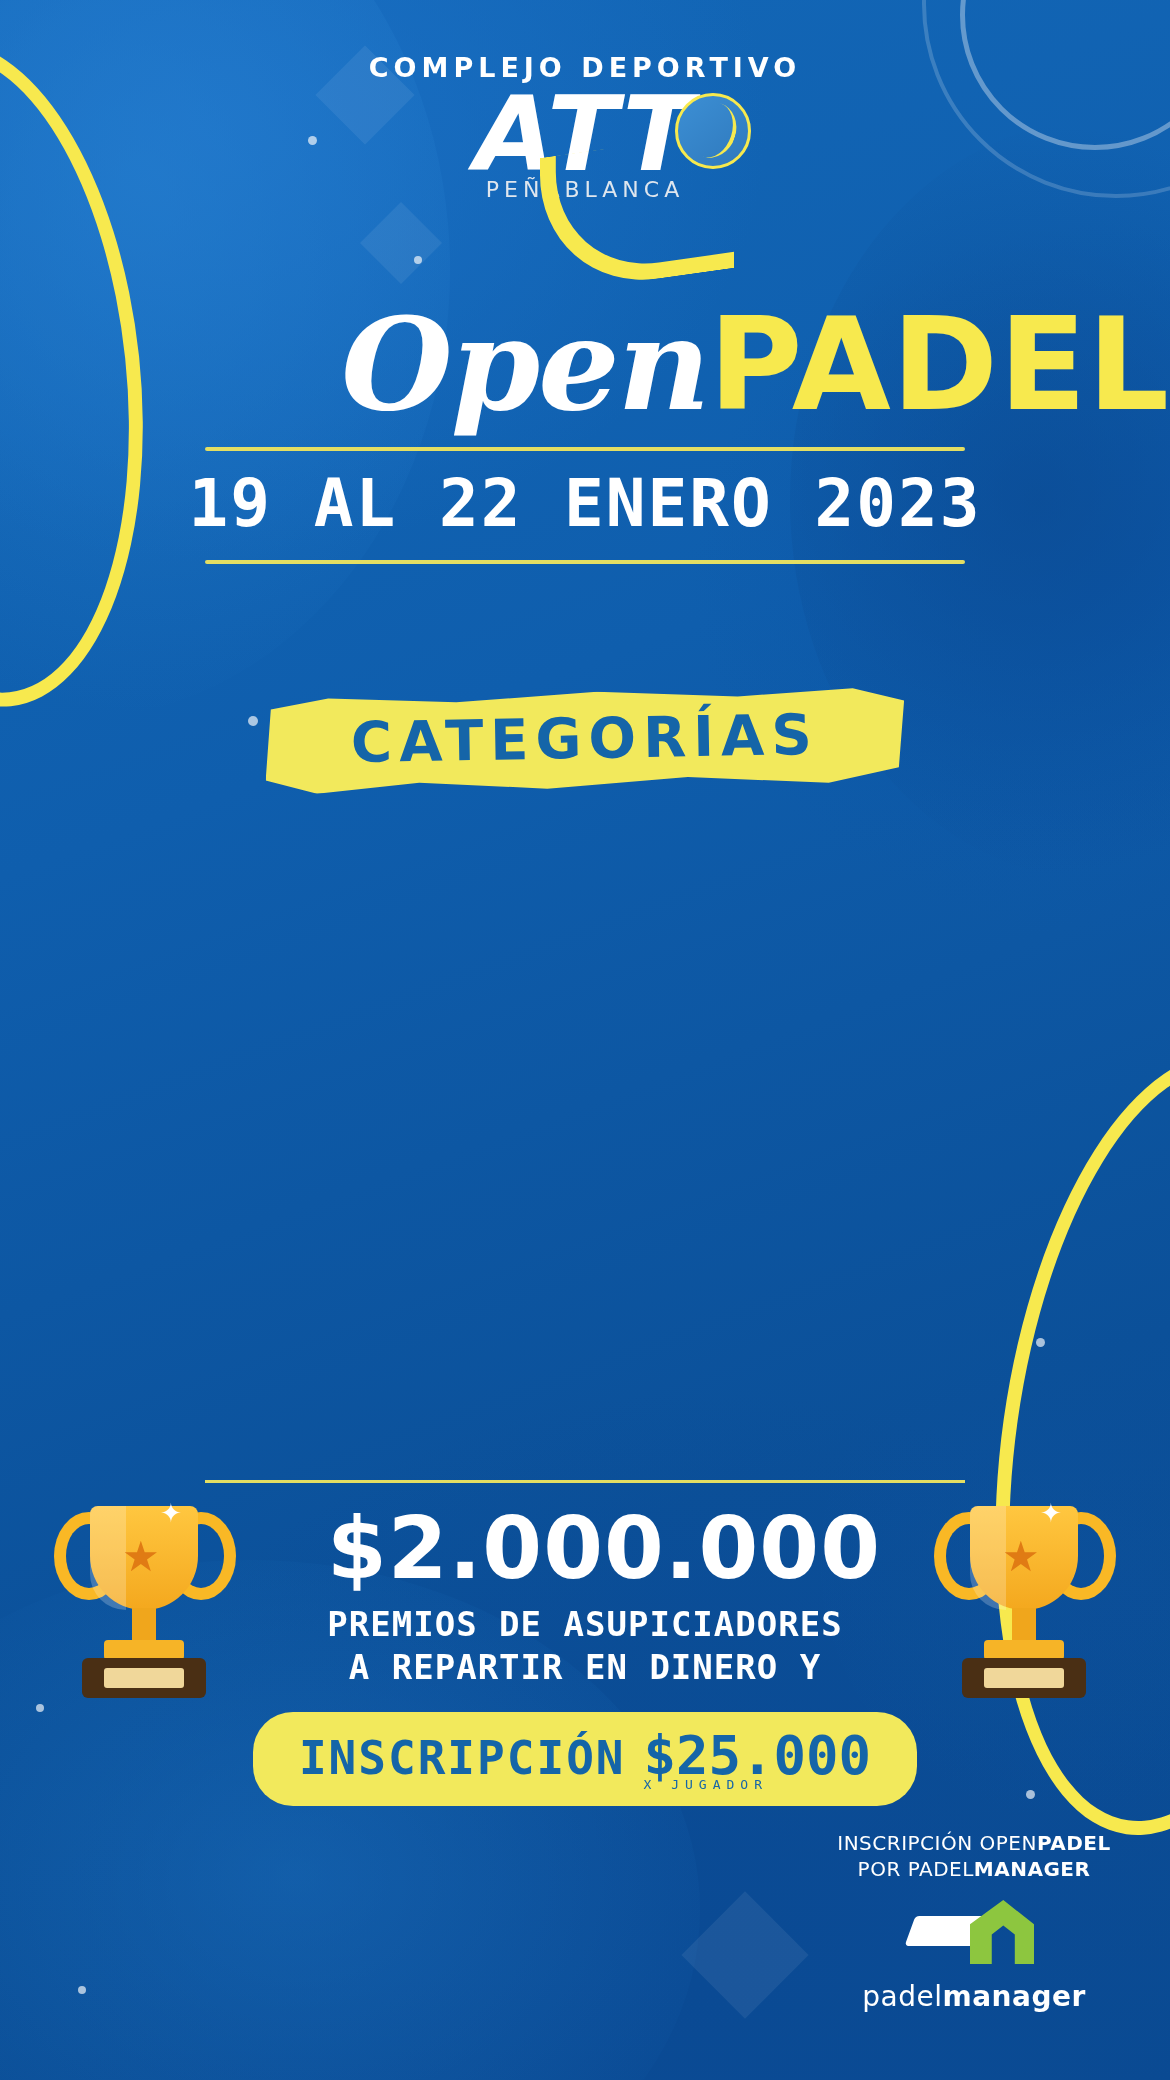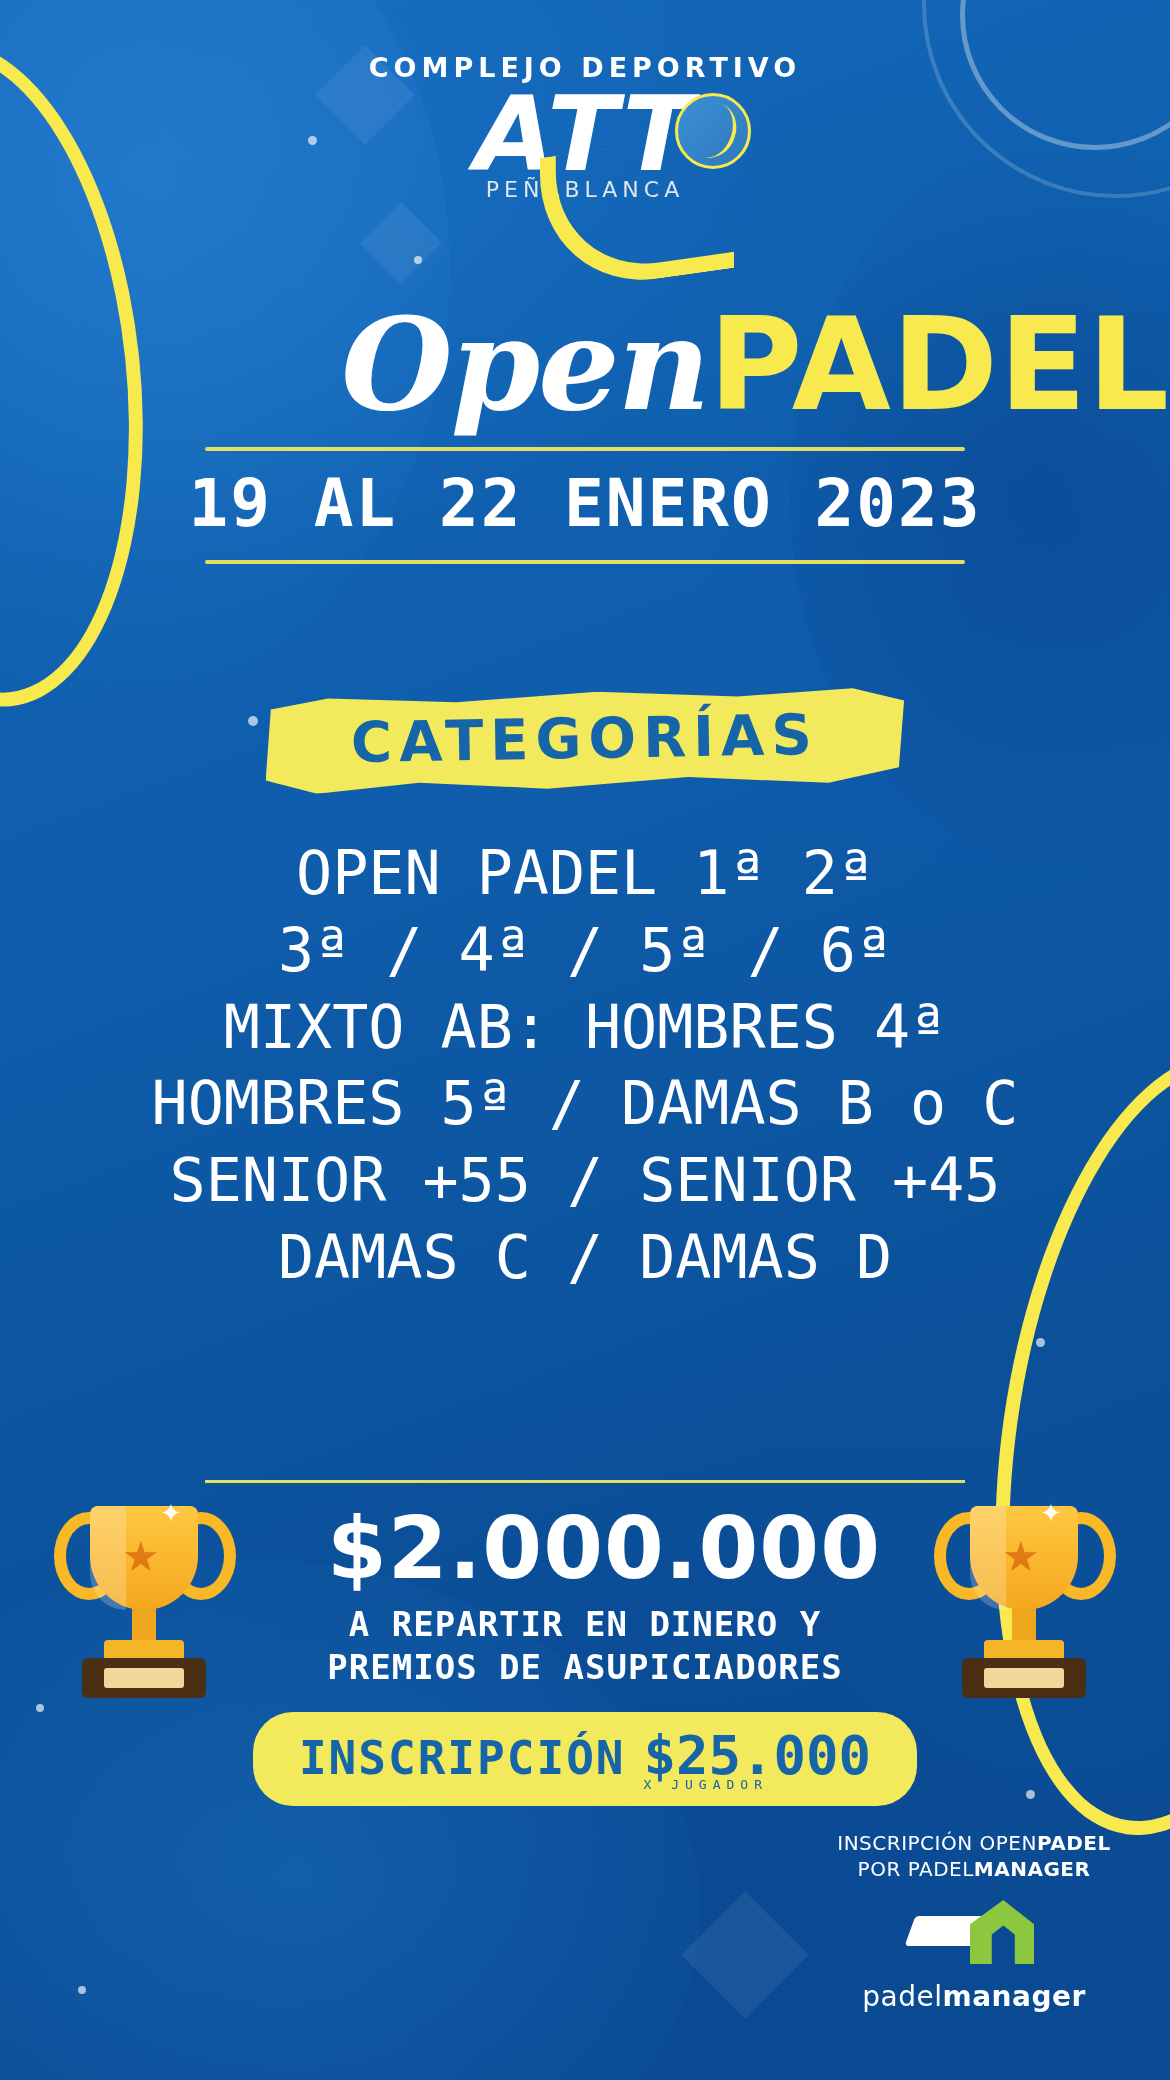--- a/index.html
+++ b/index.html
@@ -472,28 +472,20 @@
     <div class="title-line">
       <span class="title-open">Open</span><span class="title-padel">PADEL</span>
     </div>
     <div class="rule"></div>
     <div class="date-line">19 AL 22 ENERO 2023</div>
     <div class="rule"></div>
   </div>
 
   <div class="cats-block">
     <div class="brush">CATEGORÍAS</div>
-    <div class="cat-list">
-      <div>OPEN PADEL 1ª 2ª</div>
-      <div>3ª / 4ª / 5ª / 6ª</div>
-      <div>MIXTO AB: HOMBRES 4ª</div>
-      <div>HOMBRES 5ª / DAMAS B o C</div>
-      <div>SENIOR +55 / SENIOR +45</div>
-      <div>DAMAS C / DAMAS D</div>
-    </div>
   </div>
 
   <div class="trophy left">
     <div class="handle l"></div>
       <div class="handle r"></div>
     <div class="cup"></div>
     <div class="star">★</div>
     <div class="sparkle">✦</div>
     <div class="stem"></div>
       <div class="base1"></div>
@@ -509,22 +501,22 @@
     <div class="stem"></div>
       <div class="base1"></div>
       <div class="base2"></div>
       <div class="plate"></div>
   </div>
 
   <div class="prize-block">
     <div class="prize-rule"></div>
     <div class="prize-amount">$2.000.000</div>
     <div class="prize-sub">
+      <div>PREMIOS DE ASUPICIADORES</div>
       <div>A REPARTIR EN DINERO Y</div>
-      <div>PREMIOS DE ASUPICIADORES</div>
     </div>
     <div class="insc-pill">
       <div class="row">
         <span class="insc-word">INSCRIPCIÓN</span>
         <span>
           <span class="insc-amount">$25.000</span>
           <div class="insc-per">X JUGADOR</div>
         </span>
       </div>
     </div>

